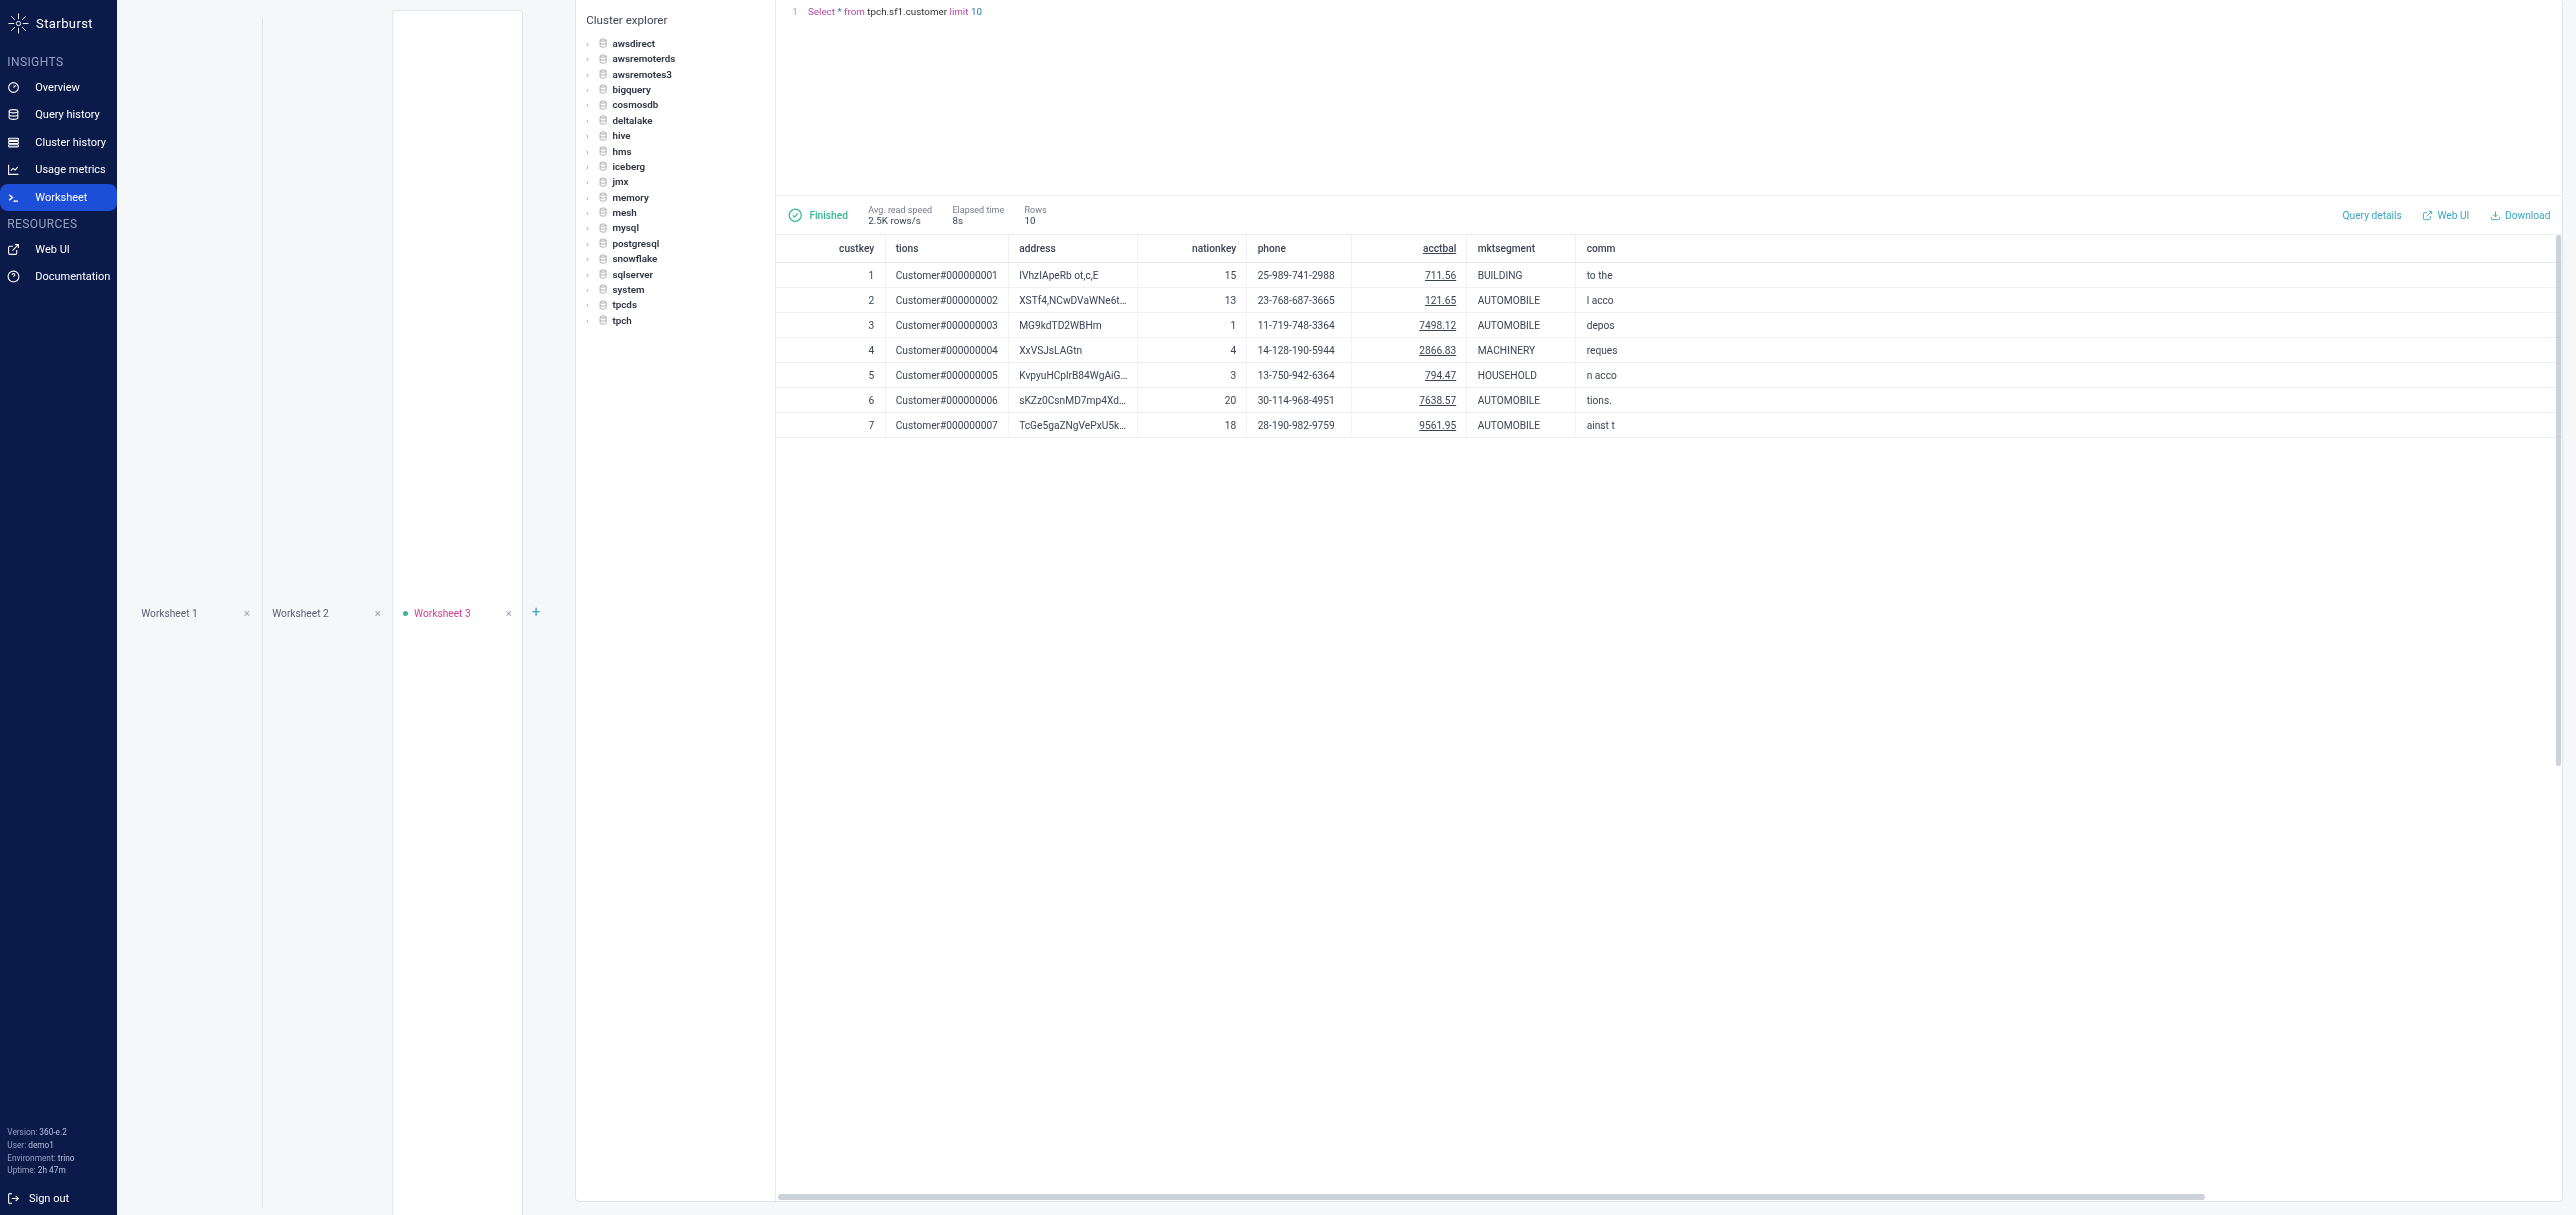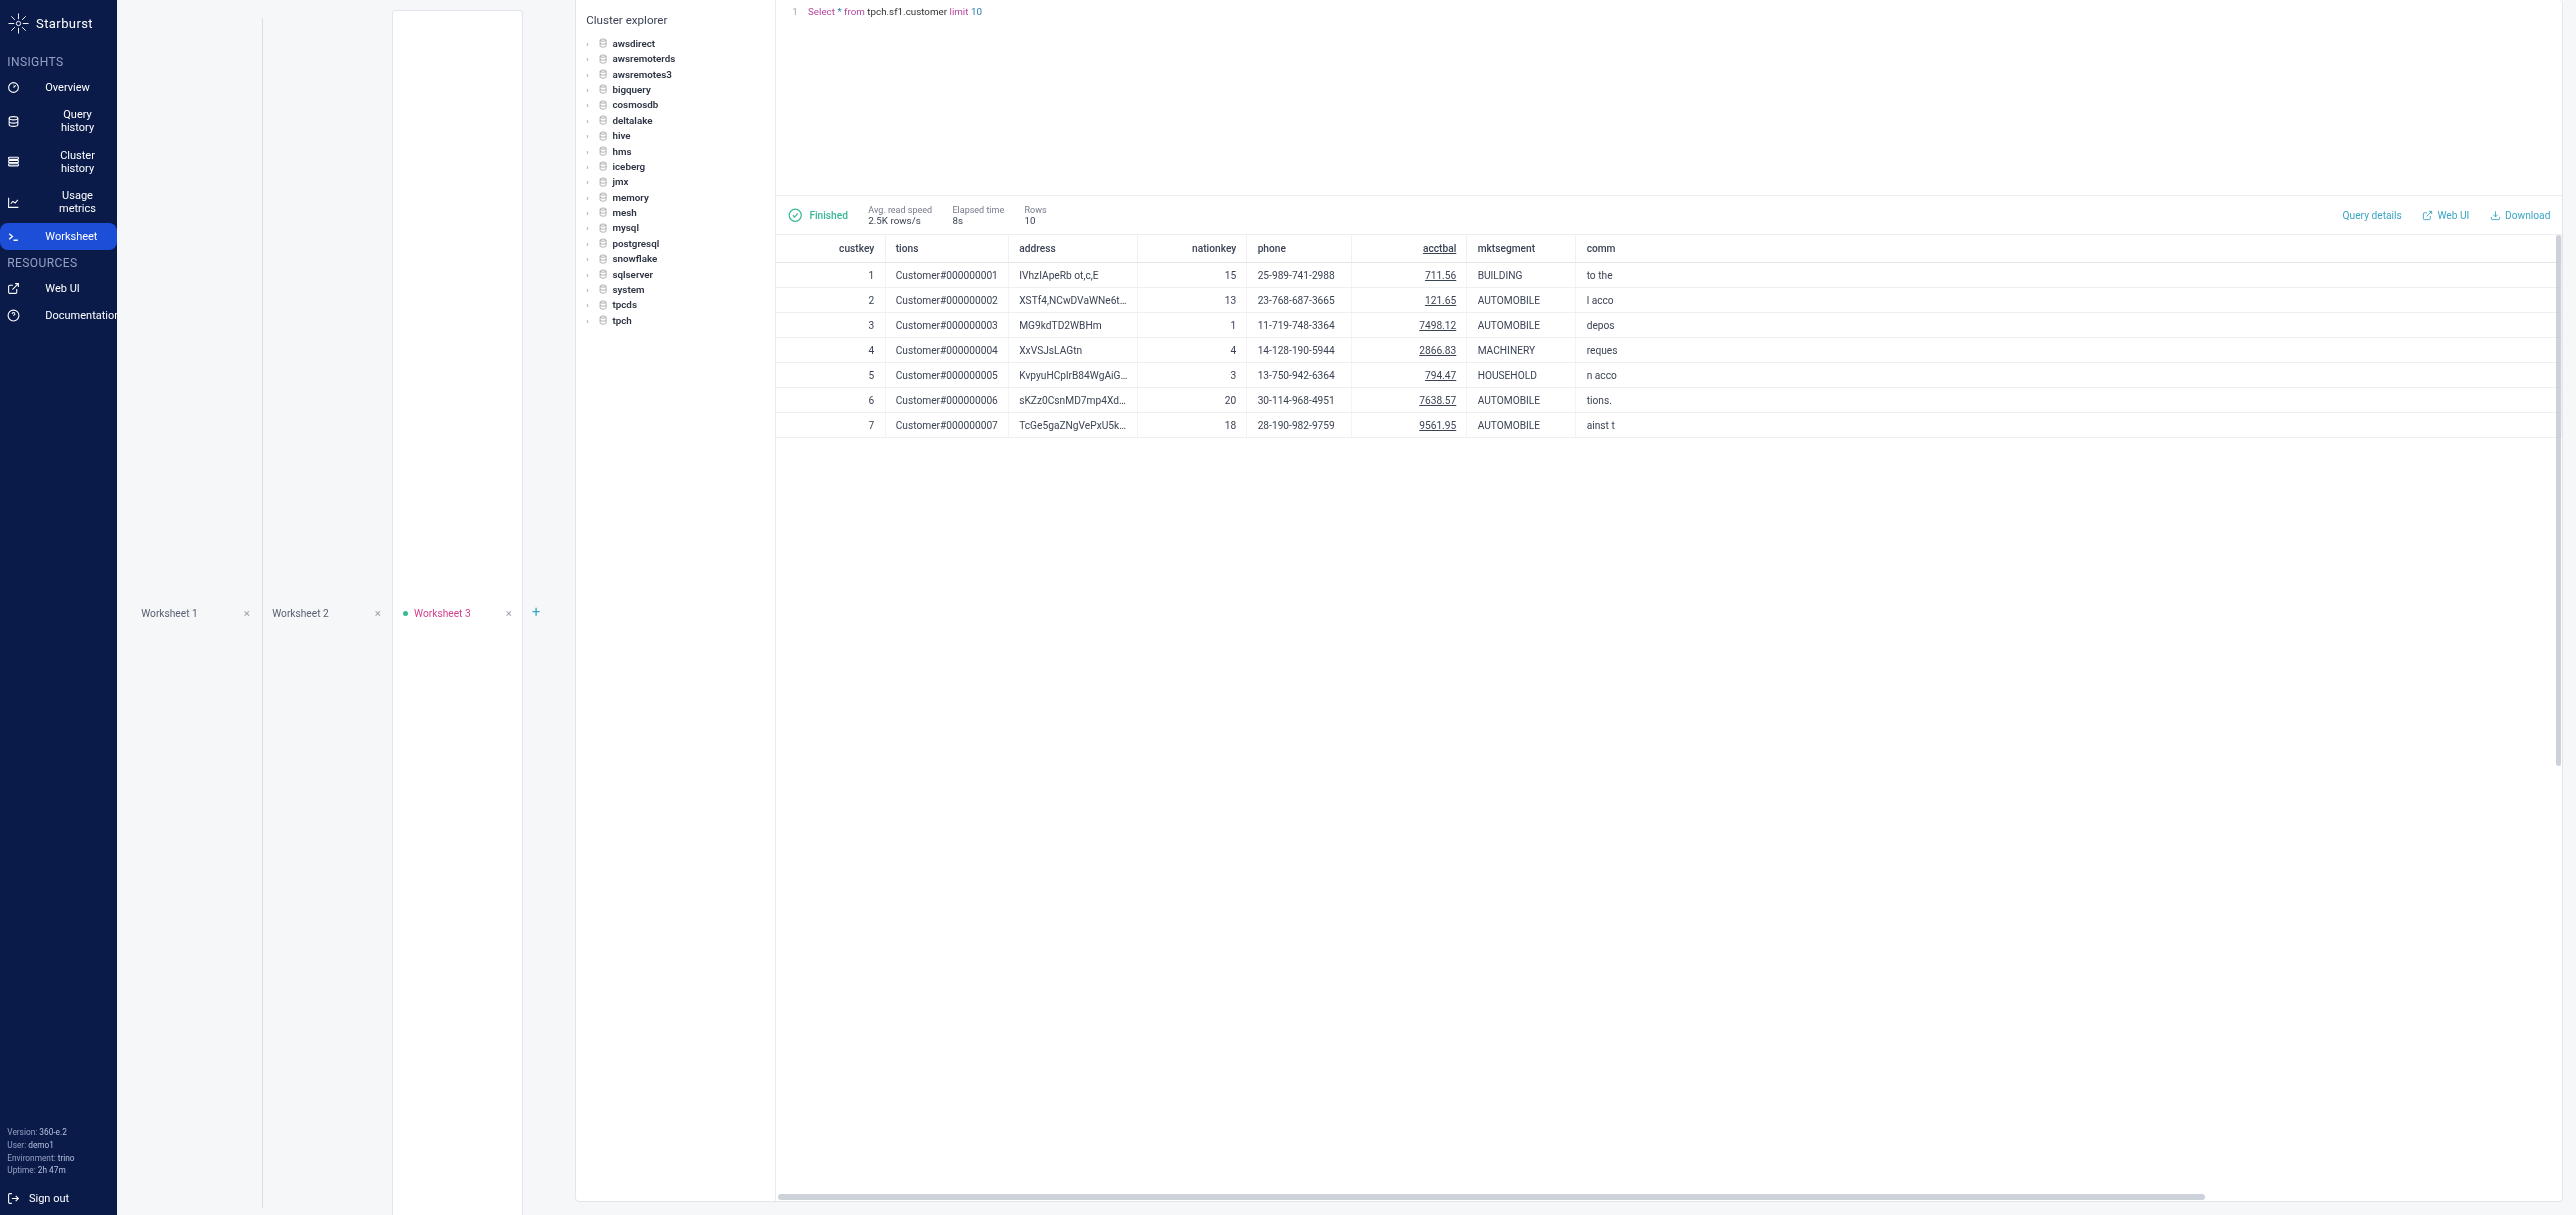--- a/index.html
+++ b/index.html
@@ -5,21 +5,21 @@
 * { margin:0; padding:0; box-sizing:border-box; font-family:-apple-system,BlinkMacSystemFont,"Segoe UI",Roboto,sans-serif; }
 html,body { height:100%; overflow:hidden; }
 body { display:flex; background:#f6f7f9; font-size:10.2px; color:#2a2f3a; }
 
 
 .sidebar { width:117px; background:#0a1b4a; color:#fff; display:flex; flex-direction:column; flex-shrink:0; }
 .logo { padding:11.6px 7.3px 14.5px; display:flex; align-items:center; gap:5.8px; }
 .logo-icon { width:23px; height:23px; }
 .logo-text { font-size:13px; letter-spacing:0.4px; }
 .nav-section-label { font-size:12px; letter-spacing:0.4px; color:#95a0c2; padding:5.8px 7.3px 4.4px; }
-.nav-item { display:flex; align-items:center; gap:25px; padding:7.3px 7.3px; cursor:pointer; font-size:11px;text-align:center; }
+.nav-item { display:flex; align-items:center; gap:15px; padding:7.3px 7.3px; cursor:pointer; font-size:11px; }
 .nav-item.active { background:#1d4ed8;border-radius:8px; }
 .nav-icon { width:13px; height:13px; flex-shrink:0; }
 .sidebar-spacer { flex:1; }
 .sidebar-footer { padding:5.8px 7.3px; font-size:8.3px; color:#b8c1de; line-height:1.55; }
 .sidebar-footer .lbl { color:#95a0c2; }
 .signout { display:flex; align-items:center; gap:8.7px; padding:8.7px 7.3px 10.2px; font-size:11px; cursor:pointer; }
 
 
 .main { flex:1; display:flex; flex-direction:row; min-width:0; }
 .tabs-bar { display:flex; align-items:stretch; background:#f6f7f9; padding:10.2px 13px 0; gap:0; }

